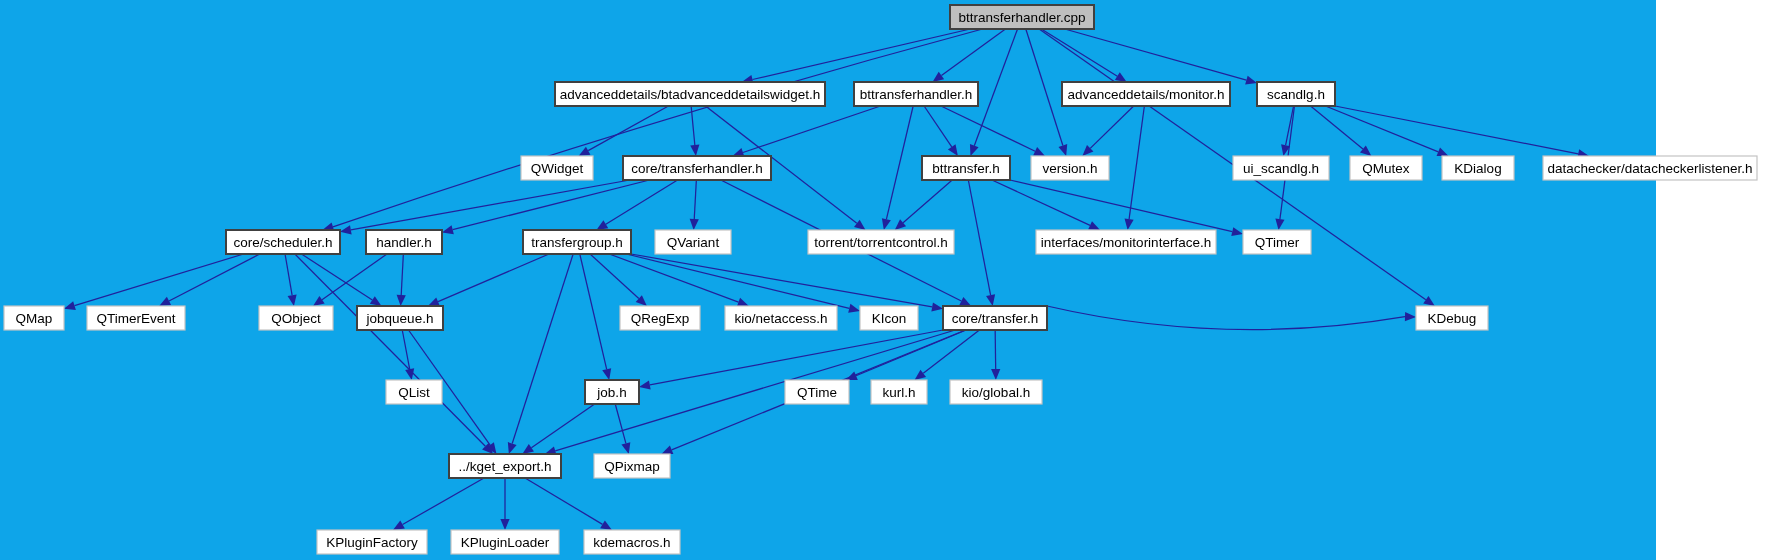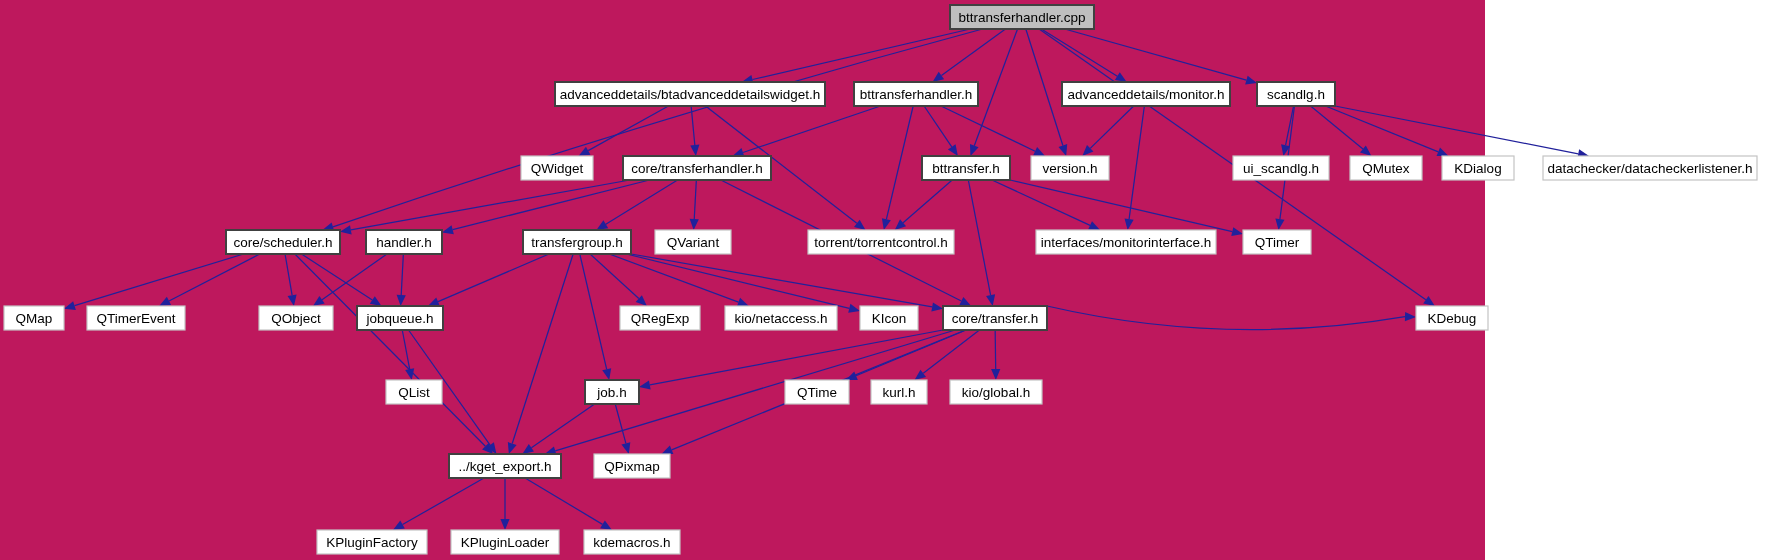--- a/index.html
+++ b/index.html
@@ -1,17 +1,17 @@
 <!DOCTYPE html>
 <html><head>
 <meta charset="utf-8">
 <style>
   html,body{margin:0;padding:0;background:#ffffff;}
   body{width:1789px;height:560px;overflow:hidden;font-family:"Liberation Sans",sans-serif;}
-  #graph-root{position:relative;width:1485px;height:560px;background:#be185d;}
+  #graph-root{position:relative;width:1656px;height:560px;background:#0ea5e9;}
   svg{display:block;}
   .node-rect{fill:#ffffff;stroke:#c4c4c4;stroke-width:1.2;}
   .node-rect.bold{stroke:#404040;stroke-width:2;}
   .node-rect.root{fill:#bfbfbf;stroke:#404040;stroke-width:2;}
   .node-label{font-family:"Liberation Sans",sans-serif;font-size:13.5px;fill:#000000;
                text-anchor:middle;dominant-baseline:middle;}
   .edge{fill:none;stroke:#21219b;stroke-width:1.25;}
   .arrow{fill:#21219b;stroke:none;}
 </style>
 </head>

